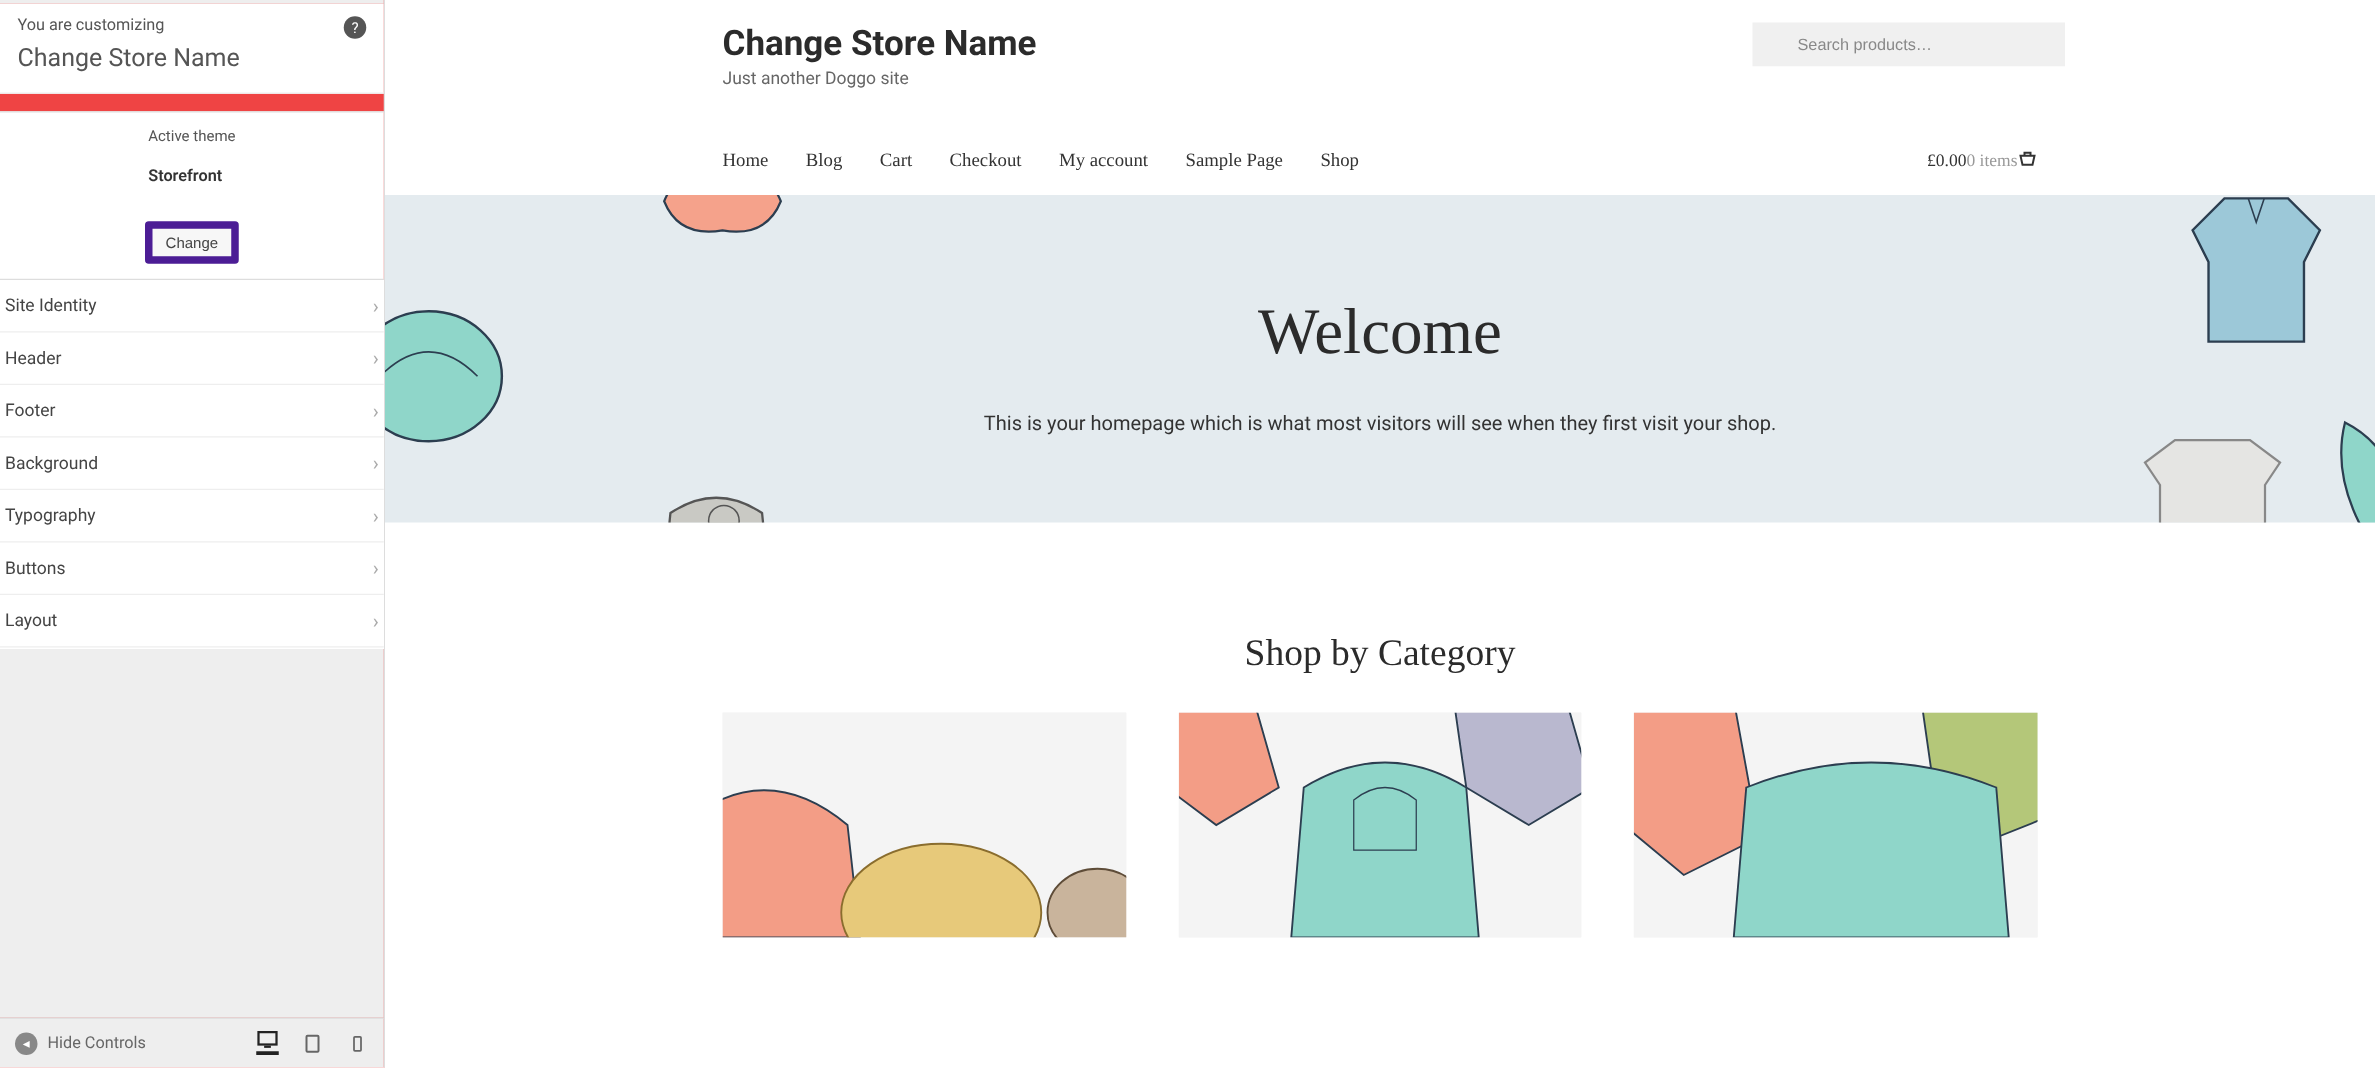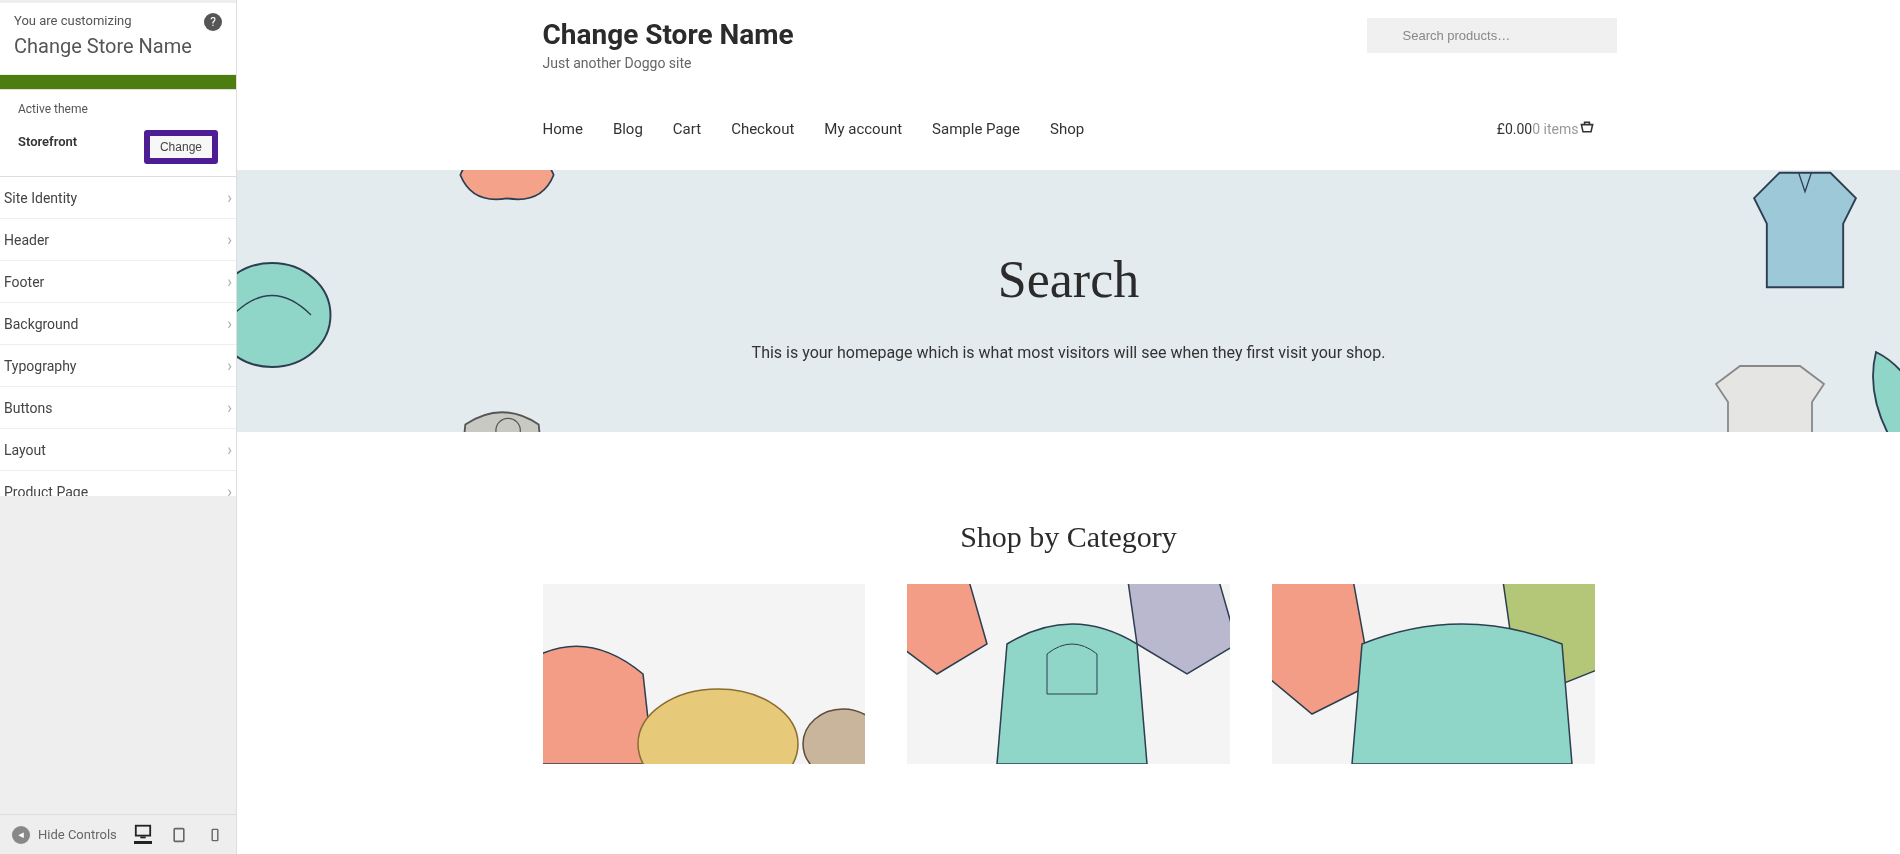--- a/index.html
+++ b/index.html
@@ -8,48 +8,49 @@
   background: #fff;
   color: #333;
   width: 1900px;
   height: 854px;
   overflow: hidden;
 }
 .app { display: flex; height: 100%; }
 
 
 .sidebar {
-  width: 237px;
+  width: 308px;
   flex-shrink: 0;
-  background: #4d7c0f;
+  background: #ef4444;
   display: flex;
   flex-direction: column;
   border-right: 1px solid #ddd;
 }
 .sidebar-topbar { height: 3px; background: #eee; }
 .customizing-block {
   background: #fff;
   padding: 10px 14px 16px 14px;
   position: relative;
   border-bottom: 1px solid #eee;
 }
 .customizing-label { font-size: 13px; color: #555; }
 .customizing-title { font-size: 20px; color: #555; font-weight: 400; margin-top: 6px; }
 .help-icon {
   position: absolute; top: 10px; right: 14px;
   width: 18px; height: 18px; border-radius: 50%;
   background: #555; color: #fff; font-size: 12px; text-align: center; line-height: 18px;
 }
 .active-theme-row {
   background: #fff;
-  padding: 12px 18px;
-  display: flex; justify-content: space-between; 
+  padding: 12px 0;
+  display: flex; justify-content: space-between; align-items: center;
   border-top: 1px solid #ddd;
   border-bottom: 1px solid #ddd;
   margin-top: 14px;
+  flex-direction: column;
 }
 .active-theme-texts { display: flex; flex-direction: column; }
 .active-theme-label { font-size: 12px; color: #555; }
 .active-theme-name { font-size: 13px; color: #333; font-weight: 600; margin-top: 18px; }
 .change-btn {
   background: #f7f7f7; border: 6px solid #4c1d95; border-radius: 3px;
   padding: 4px 10px; font-size: 12px; color: #444; cursor: pointer; margin-top: 28px;
 }
 .menu-list { background: #fff; flex: 1; overflow-y: auto; }
 .menu-item {
@@ -82,21 +83,21 @@
 .site-title { font-size: 28px; font-weight: 700; color: #2b2b2b; }
 .tagline { font-size: 14px; color: #666; margin-top: 4px; }
 .search-box {
   width: 250px; background: #f0f0f0; border: none; padding: 10px 12px 10px 36px;
   font-size: 13px; color: #666; position: relative;
 }
 .search-wrap { position: relative; width: 228px; margin-left: 24px; }
 .search-wrap .search-icon { position: absolute; left: 10px; top: 10px; color: #666; }
 .search-box::placeholder { color: #888; }
 
-.nav-row { display: flex; justify-content: space-between; align-items: center; margin-top: 48px; padding-bottom: 32px; }
+.nav-row { display: flex; justify-content: space-between; align-items: center; margin-top: 48px; padding-bottom: 16px; font-family: Liberation Serif, serif; }
 .nav-links { display: flex; gap: 30px; font-size: 15px; }
 .nav-link { color: #333; cursor: pointer; }
 .cart-summary { display: flex; align-items: center; font-size: 14px; color: #333; }
 .cart-count { color: #999; }
 .basket-icon { color: #333; }
 
 
 .hero { background: #e4ebef; padding: 80px 20px 70px; text-align: center; position: relative; overflow: hidden; }
 .hero-title { font-family: Georgia, serif; font-size: 52px; color: #2b2b2b; font-weight: 400; }
 .hero-p { font-size: 16px; color: #333; margin-top: 34px; }
@@ -269,21 +270,21 @@
         <svg viewBox="0 0 60 100">
             <path d="M10 10 Q50 30 50 90 L30 95 Q0 50 10 10 Z" fill="#8fd6c9" stroke="#2c3e50" stroke-width="1.5"></path>
           </svg>
       </div>
       <div class="deco" style="bottom:-20px; right:70px; width:120px; height:100px;">
         <svg viewBox="0 0 100 80">
             <path d="M25 10 L75 10 L95 25 L85 40 L85 75 L15 75 L15 40 L5 25 Z" fill="#e5e5e3" stroke="#888" stroke-width="1.5"></path>
           </svg>
       </div>
 
-      <h1 class="hero-title">Search</h1>
+      <h1 class="hero-title">Welcome</h1>
       <p class="hero-p">This is your homepage which is what most visitors will see when they first visit your shop.</p>
     </div>
 
     <div class="shop-section">
       <h2 class="shop-title">Shop by Category</h2>
       <div class="cat-grid">
         <div class="cat-tile">
           <svg viewBox="0 0 330 180" width="330" height="180">
             <rect width="330" height="180" fill="#f4f4f4"></rect>
             <path d="M-20 80 Q40 40 100 90 L110 180 L-20 180 Z" fill="#f39d86" stroke="#2c3e50" stroke-width="1.5"></path>

